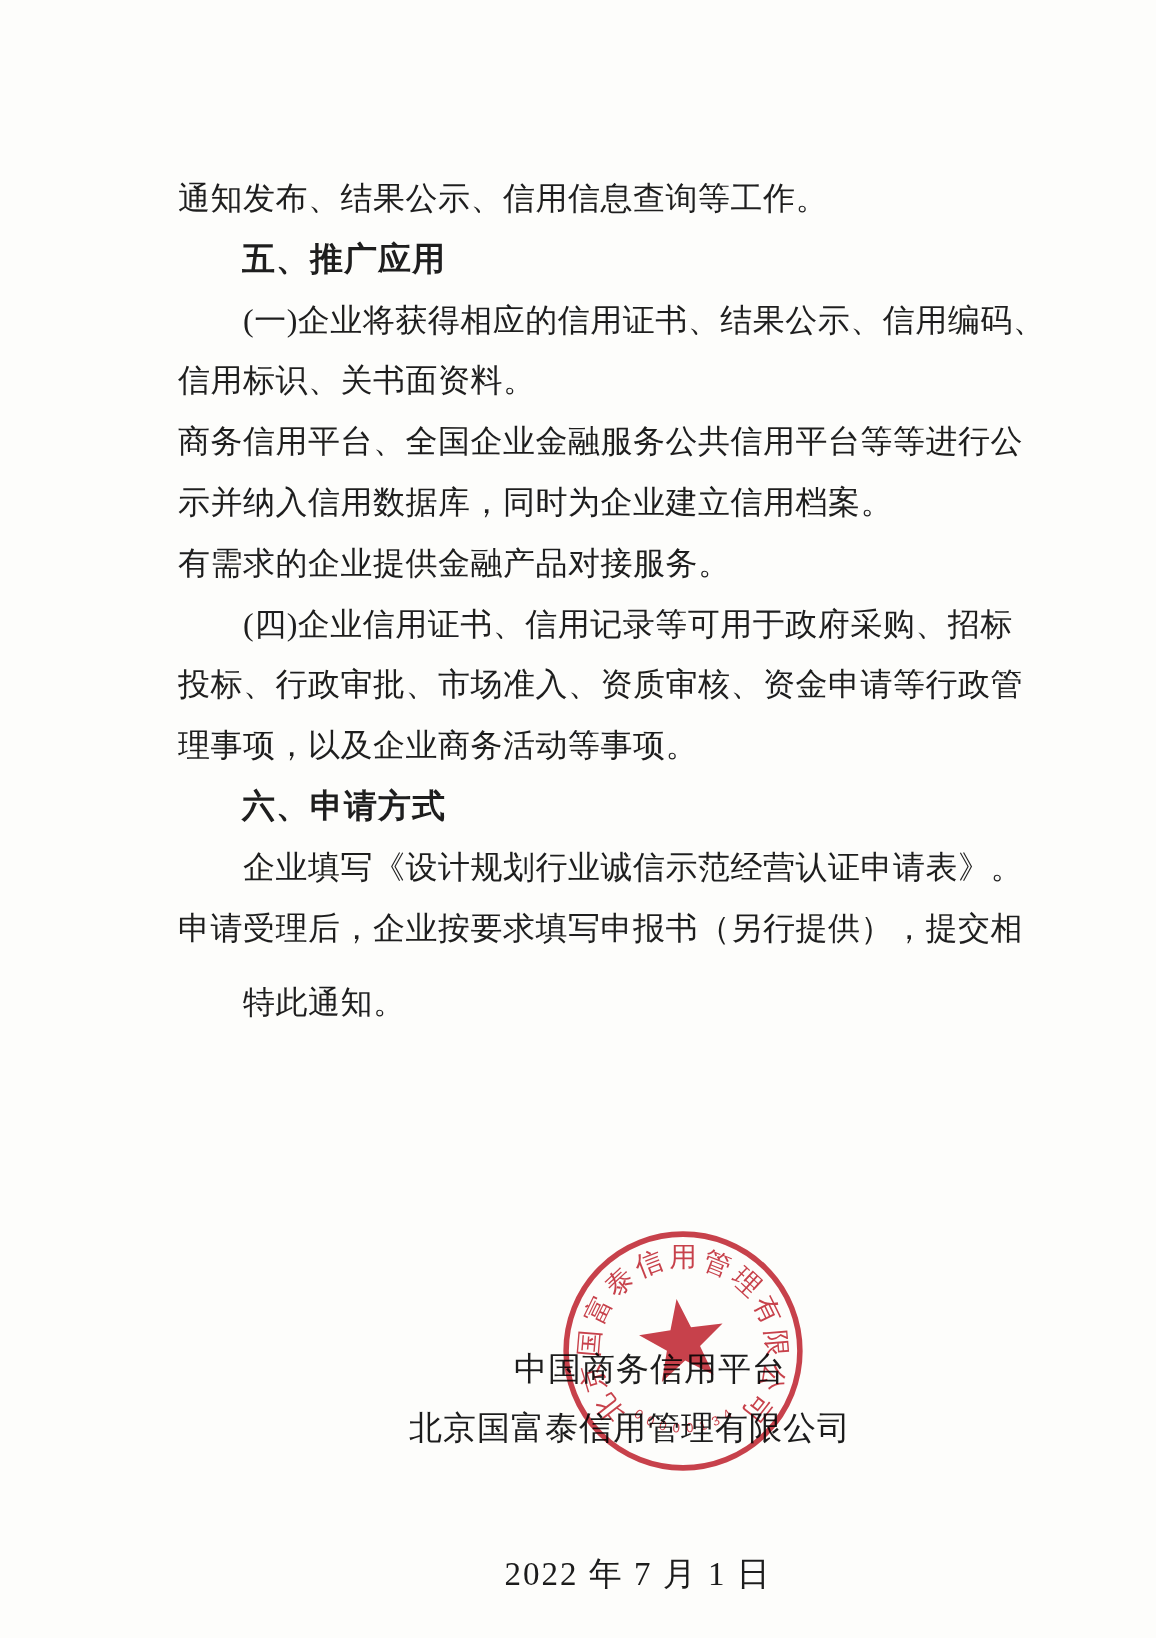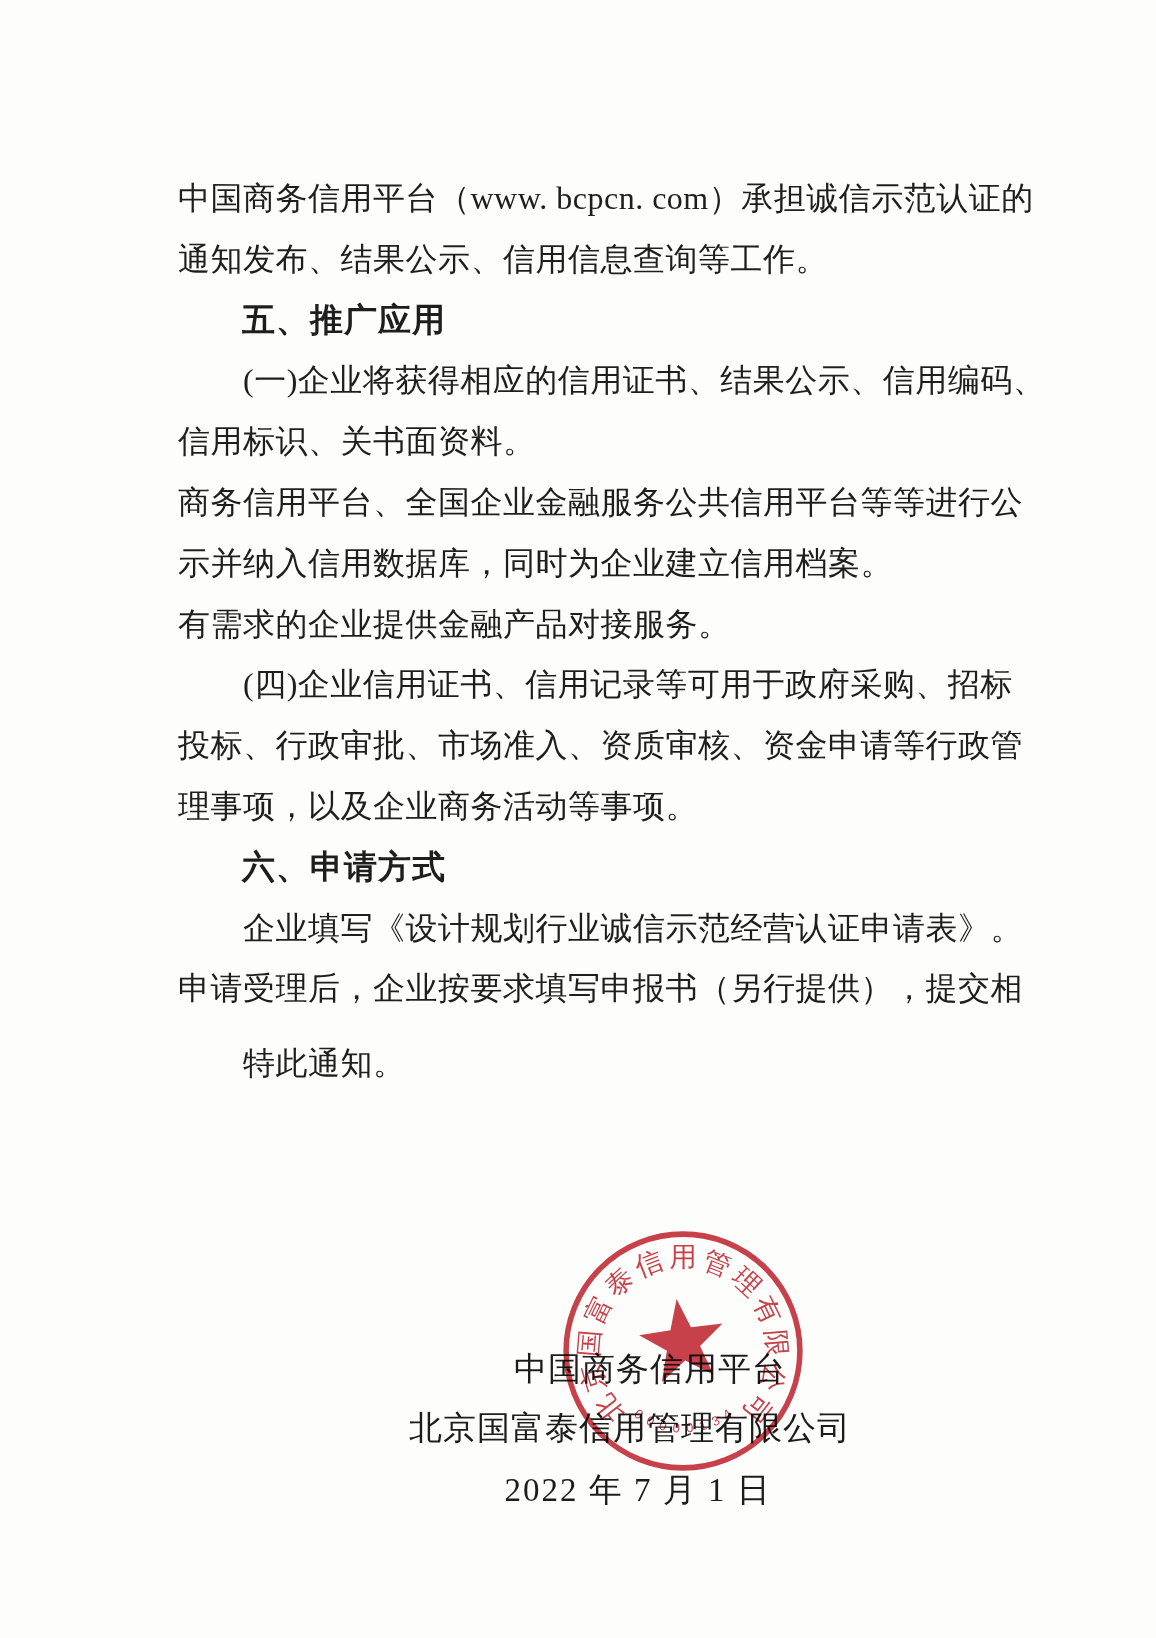--- a/index.html
+++ b/index.html
@@ -40,21 +40,21 @@
     position: absolute;
     width: 600px;
     text-align: center;
     font-size: 33px;
     letter-spacing: 1px;
     white-space: nowrap;
     color: #1c1c1c;
   }
   .sig-platform { left: 350px; top: 1347px; }
   .sig-company  { left: 330px; top: 1406px; }
-  .sig-date     { left: 338px; top: 1468px; letter-spacing: 2px; text-align: center; }
+  .sig-date     { left: 338px; top: 1552px; letter-spacing: 2px; text-align: center; }
   .seal {
     position: absolute;
     left: 552px;
     top: 1220px;
     width: 262px;
     height: 262px;
     mix-blend-mode: multiply;
     opacity: 0.92;
   }
   .seal text {
@@ -63,21 +63,20 @@
   }
   .seal .arc-char { font-size: 27px; }
   .seal .serial   { font-size: 13px; font-family: "Liberation Sans", sans-serif; }
 </style>
 </head>
 <body>
 
 <div class="page">
 
   <div class="body-text">
-    <div class="line">中国商务信用平台（www. bcpcn. com）承担诚信示范认证的</div>
     <div class="line">通知发布、结果公示、信用信息查询等工作。</div>
     <div class="line heading">五、推广应用</div>
     <div class="line">　　(一)企业将获得相应的信用证书、结果公示、信用编码、</div>
     <div class="line">信用标识、关书面资料。</div>
     <div class="line">商务信用平台、全国企业金融服务公共信用平台等等进行公</div>
     <div class="line">示并纳入信用数据库，同时为企业建立信用档案。</div>
     <div class="line">有需求的企业提供金融产品对接服务。</div>
     <div class="line">　　(四)企业信用证书、信用记录等可用于政府采购、招标</div>
     <div class="line">投标、行政审批、市场准入、资质审核、资金申请等行政管</div>
     <div class="line">理事项，以及企业商务活动等事项。</div>

